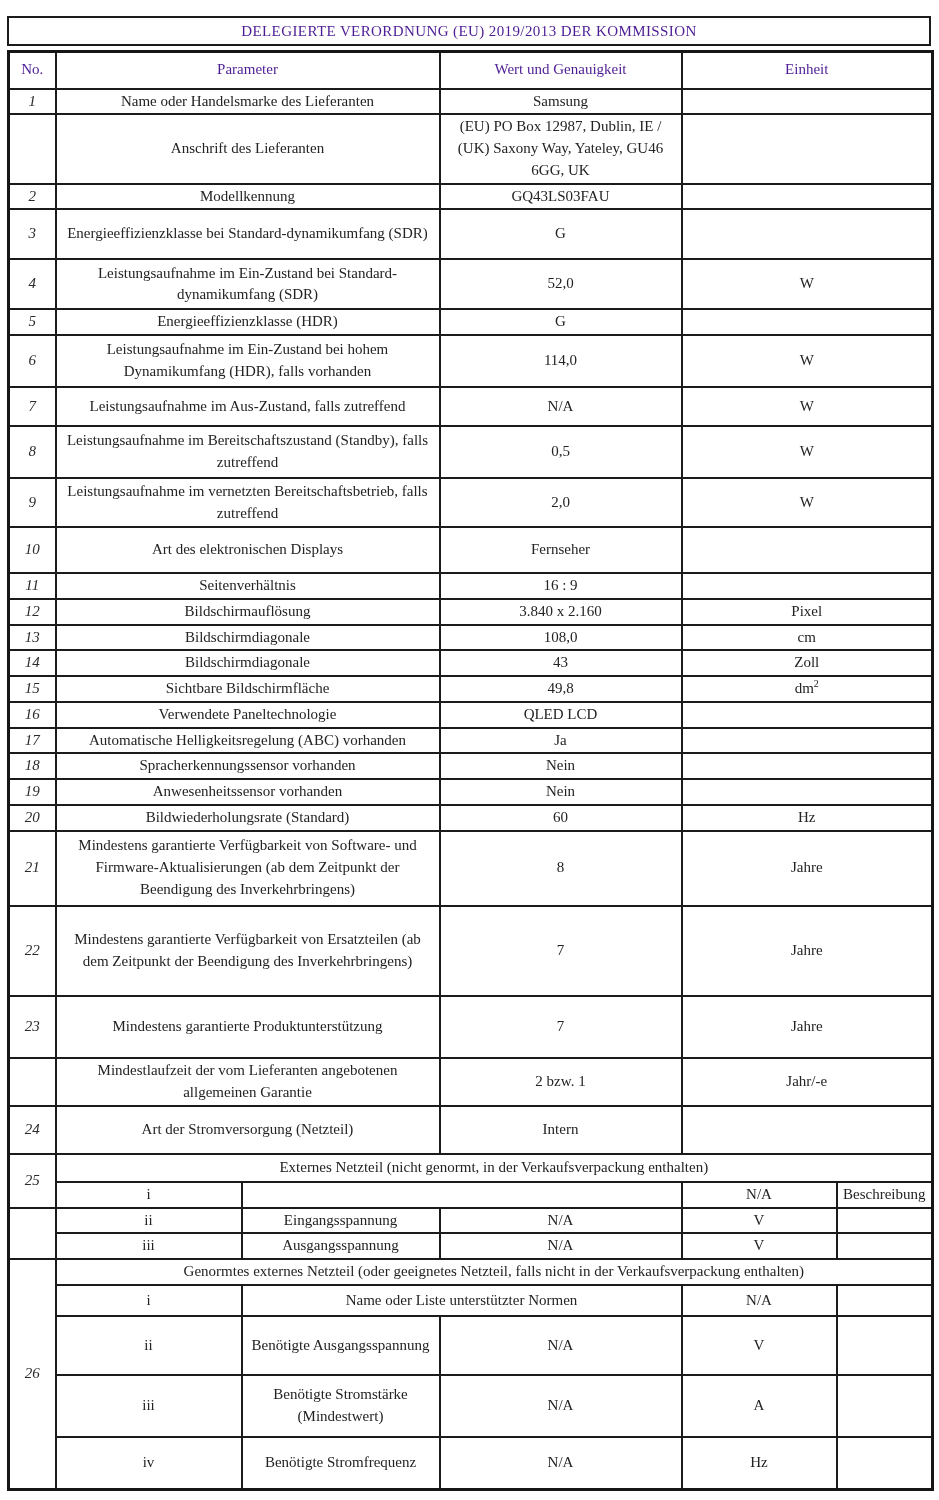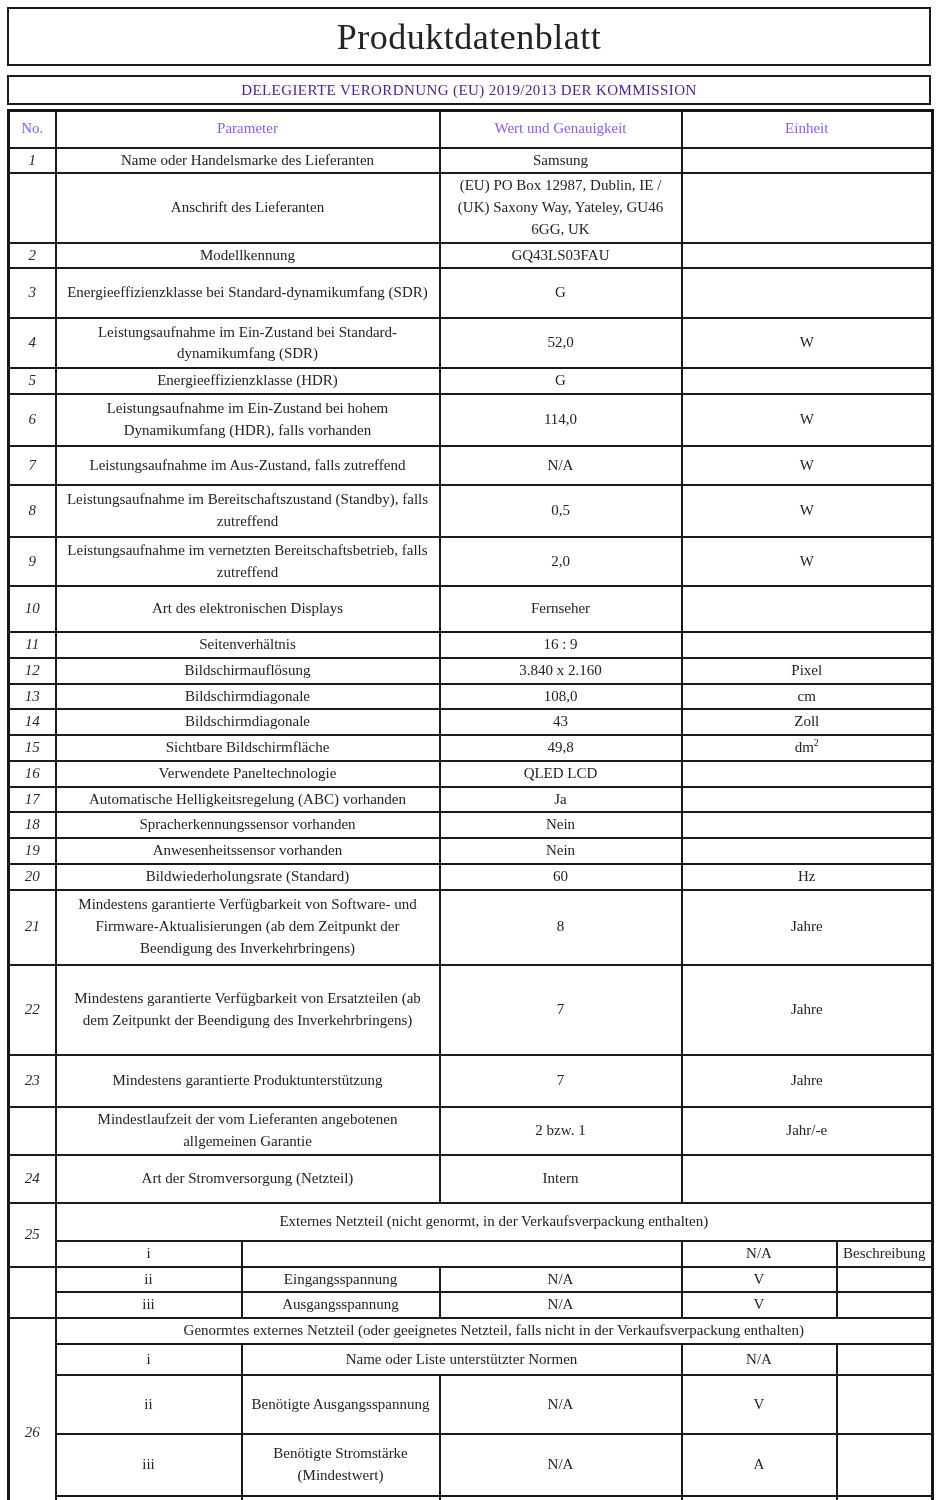--- a/index.html
+++ b/index.html
@@ -34,35 +34,32 @@
   .sheet td, .sheet th{
     border:2px solid #1b1b1b;
     text-align:center;
     vertical-align:middle;
     font-size:15px;
     font-weight:normal;
     line-height:1.45;
     padding:1px 5px;
     overflow:hidden;
   }
-  .sheet th{color:#8b5cf6;border-radius:10px;}
+  .sheet th{color:#4c1d95;border-radius:10px;}
   .no-cell{font-style:italic;color:#2a2a2a;}
   .sub-label{font-style:normal;}
   .thin-t td{border-top-width:1px;}
   sup.u{font-size:10px;line-height:0;}
   .left-pad{padding-left:4px;padding-right:4px;margin-top:9px;}
 </style>
 </head>
 <body>
 
 <div class="page">
 
-  <div class="title-box">
-    <span>Produktdatenblatt</span>
-  </div>
 
   <div class="subtitle-box">
     <span>DELEGIERTE VERORDNUNG (EU) 2019/2013 DER KOMMISSION</span>
   </div>
 
   <table class="sheet">
     <colgroup>
       <col style="width:47px">
         <col style="width:186px">
         <col style="width:198px">
@@ -233,42 +230,42 @@
       <td colspan="2">Jahre</td>
     </tr>
 
     <tr style="height:90px">
       <td class="no-cell">22</td>
       <td colspan="2">Mindestens garantierte Verfügbarkeit von Ersatzteilen (ab dem Zeitpunkt der Beendigung des Inverkehrbringens)</td>
       <td>7</td>
       <td colspan="2">Jahre</td>
     </tr>
 
-    <tr style="height:52px">
+    <tr style="height:62px">
       <td class="no-cell">23</td>
       <td colspan="2">Mindestens garantierte Produktunterstützung</td>
       <td>7</td>
       <td colspan="2">Jahre</td>
     </tr>
 
     <tr style="height:48px">
       <td class="no-cell"></td>
       <td colspan="2">Mindestlaufzeit der vom Lieferanten angebotenen allgemeinen Garantie</td>
       <td>2 bzw. 1</td>
       <td colspan="2">Jahr/-e</td>
     </tr>
 
     <tr style="height:48px">
       <td class="no-cell">24</td>
       <td colspan="2">Art der Stromversorgung (Netzteil)</td>
       <td>Intern</td>
       <td colspan="2"></td>
     </tr>
 
-    <tr style="height:38px">
+    <tr style="height:28px">
       <td class="no-cell" rowspan="2">25</td>
       <td colspan="5">Externes Netzteil (nicht genormt, in der Verkaufsverpackung enthalten)</td>
     </tr>
     <tr style="height:26px">
       <td class="sub-label">i</td>
       <td colspan="2"></td>
       <td>N/A</td>
       <td>Beschreibung</td>
     </tr>
     <tr style="height:24px">

